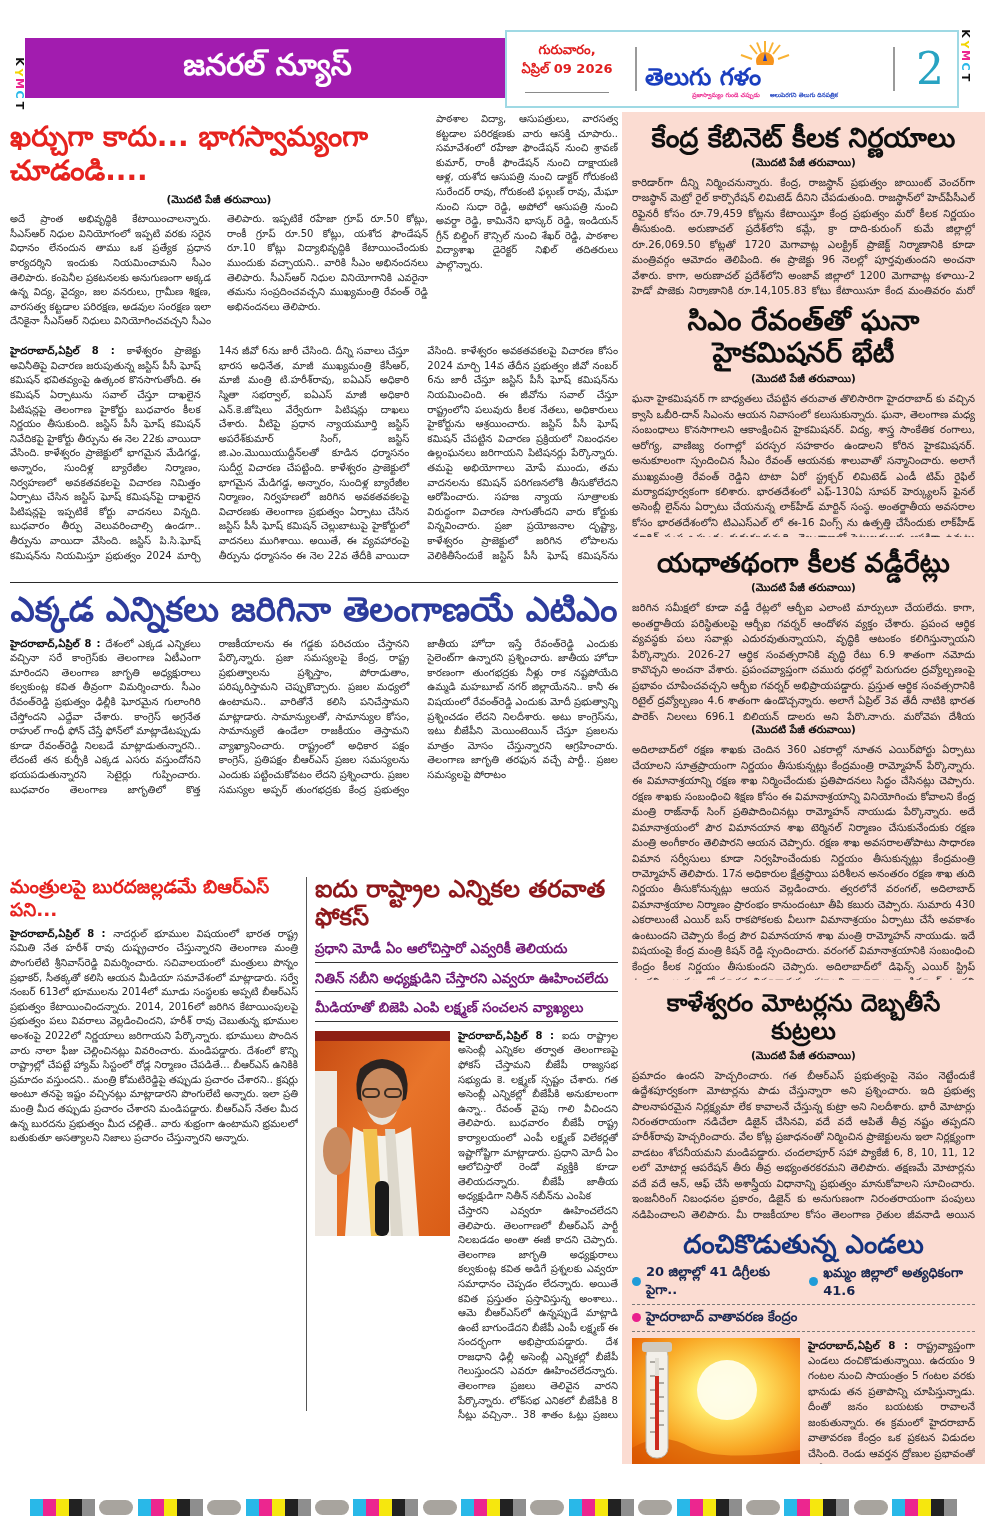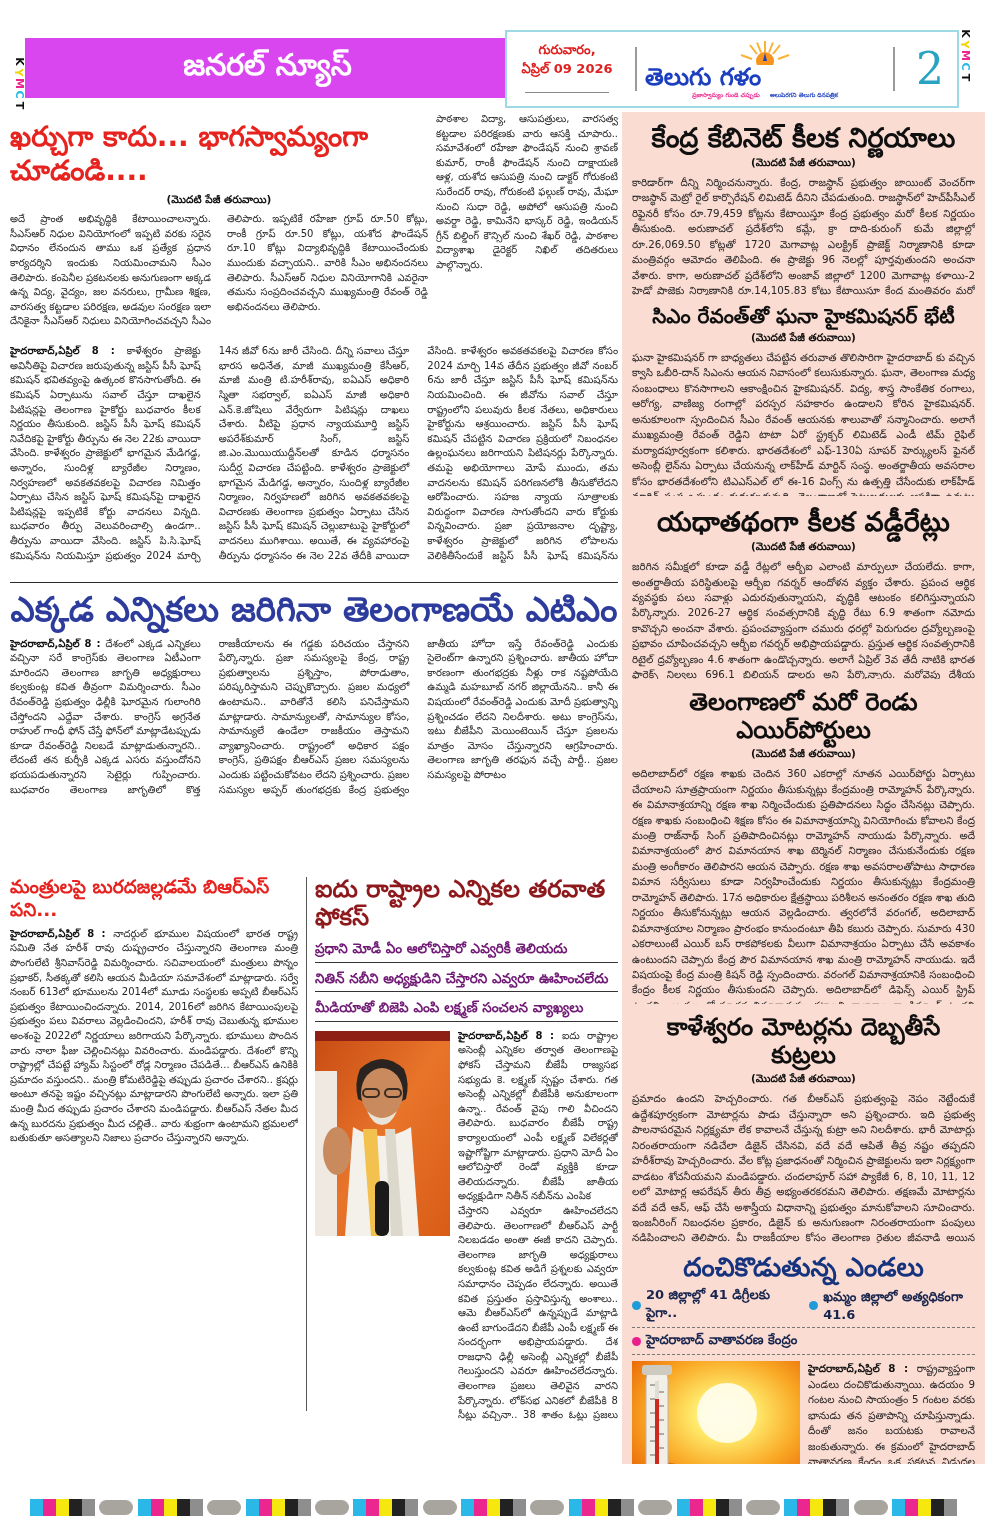--- a/index.html
+++ b/index.html
@@ -13,21 +13,21 @@
   .regmark span:nth-child(1){color:#111;}      
   .regmark span:nth-child(2){color:#f3d400;}   
   .regmark span:nth-child(3){color:#ec268f;}   
   .regmark span:nth-child(4){color:#29b8e8;}   
   .regmark span:nth-child(5){color:#111;}      
   #regmark-left{left:14px;top:56px;}
   #regmark-right{left:960px;top:28px;}
 
   
   #section-banner{position:absolute;left:25px;top:38px;width:485px;height:60px;
-    background:#d946ef;display:flex;align-items:center;justify-content:center;}
+    background:#a21caf;display:flex;align-items:center;justify-content:center;}
   #section-banner .t{color:#ffffff;font-size:30px;font-weight:bold;}
   #masthead-box{position:absolute;left:505px;top:30px;width:450px;height:74px;background:#fff;
     border:2px solid #9fd9e4;box-shadow:0 0 0 1px #ffffff inset;display:flex;align-items:center;}
   #date-block{width:120px;text-align:center;color:#e01f1f;font-weight:bold;font-size:13px;line-height:1.5;}
   #date-block .ln{border-bottom:1px solid #8a8a8a;display:inline-block;width:70%;height:4px;}
   .vdiv{width:2px;height:44px;background:#9a9a9a;margin:0 8px;}
   #logo-block{flex:1;text-align:left;position:relative;}
   #logo-sun{display:block;margin:0 auto;}
   #logo-name{color:#1b3fbf;font-size:24px;font-weight:bold;line-height:1.0;}
   #logo-taglines{display:flex;justify-content:center;gap:10px;font-size:6px;font-weight:bold;margin-top:2px;}
@@ -72,21 +72,21 @@
            border-bottom:1.5px solid #333;margin-bottom:7px;line-height:1.3;}
   #photo-politician{float:left;margin:2px 8px 4px 0;}
   #a5-body1,#a5-body2{font-size:10px;margin-left:48px;}
   #a5-flow{height:392px;overflow:hidden;}
 
   
   #pink-col{position:absolute;left:622px;top:112px;width:363px;height:1352px;
     background:#fbdcd2;padding:8px 10px;box-sizing:border-box;overflow:hidden;}
   .r-head{color:#101010;font-weight:bold;text-align:center;line-height:1.15;}
   #r1-head{font-size:27px;margin-top:2px;}
-  #r2-head{font-size:20px;margin-top:10px;}
+  #r2-head{font-size:28px;margin-top:10px;}
   #r3-head{font-size:27px;margin-top:10px;}
   #r4-head{font-size:24px;margin-top:10px;}
   #r5-head{font-size:24px;margin-top:10px;}
   .r-body{font-size:10.3px;line-height:1.5;text-align:justify;color:#262626;overflow:hidden;}
   #r1-body{height:120px;} #r2-body{height:146px;} #r3-body{height:120px;}
   #r4-body{height:238px;} #r5-body{height:152px;}
 
   
   #r6-head{color:#16337e;font-size:26px;margin-top:10px;}
   .bullet-row{display:flex;gap:26px;border-bottom:1.5px dashed #777;padding:4px 0;align-items:center;}
@@ -258,21 +258,20 @@
       <div id="r2-body" class="r-body">ఘనా హైకమిషనర్ గా బాధ్యతలు చేపట్టిన తరువాత తొలిసారిగా హైదరాబాద్ కు వచ్చిన క్వాసి ఒబీరి-దాన్ సిఎంను ఆయన నివాసంలో కలుసుకున్నారు. ఘనా, తెలంగాణ మధ్య సంబంధాలు కొనసాగాలని ఆకాంక్షించిన హైకమిషనర్. విద్య, శాస్త్ర సాంకేతిక రంగాలు, ఆరోగ్య, వాణిజ్య రంగాల్లో పరస్పర సహకారం ఉండాలని కోరిన హైకమిషనర్. అనుకూలంగా స్పందించిన సీఎం రేవంత్ ఆయనకు శాలువాతో సన్మానించారు. అలాగే ముఖ్యమంత్రి రేవంత్ రెడ్డిని టాటా ఏరో స్ట్రక్చర్ లిమిటెడ్ ఎండీ టిమ్ రైఫిల్ మర్యాదపూర్వకంగా కలిశారు. భారతదేశంలో ఎఫ్-130ఏ సూపర్ హెర్క్యులస్ ఫైనల్ అసెంబ్లీ లైన్‌ను ఏర్పాటు చేయనున్న లాక్‌హీడ్ మార్టిన్ సంస్థ. అంతర్జాతీయ అవసరాల కోసం భారతదేశంలోని టిఎఎస్ఎల్ లో ఈ-16 వింగ్స్ ను ఉత్పత్తి చేసేందుకు లాక్‌హీడ్ మార్టిన్ సంస్థ ఒప్పందం కుదుర్చుకున్నది. తెలంగాణలో పెట్టుబడులకు ఆసక్తిగా ఉన్నట్లు ఈ సందర్భంగా టిమ్ ముఖ్యమంత్రి దృష్టికి తీసుకెళ్లారు.</div>
     </div>
 
     <div>
       <div id="r3-head" class="r-head">యధాతథంగా కీలక వడ్డీరేట్లు</div>
       <div class="byline">(మొదటి పేజీ తరువాయి)</div>
       <div id="r3-body" class="r-body">జరిగిన సమీక్షలో కూడా వడ్డీ రేట్లలో ఆర్బీఐ ఎలాంటి మార్పులూ చేయలేదు. కాగా, అంతర్జాతీయ పరిస్థితులపై ఆర్బీఐ గవర్నర్ ఆందోళన వ్యక్తం చేశారు. ప్రపంచ ఆర్థిక వ్యవస్థకు పలు సవాళ్లు ఎదురవుతున్నాయని, వృద్ధికి ఆటంకం కలిగిస్తున్నాయని పేర్కొన్నారు. 2026-27 ఆర్థిక సంవత్సరానికి వృద్ధి రేటు 6.9 శాతంగా నమోదు కావొచ్చని అంచనా వేశారు. ప్రపంచవ్యాప్తంగా చమురు ధరల్లో పెరుగుదల ద్రవ్యోల్బణంపై ప్రభావం చూపించవచ్చని ఆర్బీఐ గవర్నర్ అభిప్రాయపడ్డారు. ప్రస్తుత ఆర్థిక సంవత్సరానికి రిటైల్ ద్రవ్యోల్బణం 4.6 శాతంగా ఉండొచ్చన్నారు. అలాగే ఏప్రిల్ 3వ తేదీ నాటికి భారత ఫారెక్స్ నిల్వలు 696.1 బిలియన్ డాలర్లు అని పేర్కొన్నారు. మరోవైపు దేశీయ వినియోగం బలంగా ఉందని, పెట్టుబడులు పెరుగుతున్నాయని తెలిపారు.</div>
     </div>
 
     <div>
-      <div id="r4-head" class="r-head">తెలంగాణలో మరో రెండు ఎయిర్‌పోర్టులు</div>
       <div class="byline">(మొదటి పేజీ తరువాయి)</div>
       <div id="r4-body" class="r-body">అదిలాబాద్‌లో రక్షణ శాఖకు చెందిన 360 ఎకరాల్లో నూతన ఎయిర్‌పోర్టు ఏర్పాటు చేయాలని సూత్రప్రాయంగా నిర్ణయం తీసుకున్నట్లు కేంద్రమంత్రి రామ్మోహన్ పేర్కొన్నారు. ఈ విమానాశ్రయాన్ని రక్షణ శాఖ నిర్మించేందుకు ప్రతిపాదనలు సిద్ధం చేసినట్లు చెప్పారు. రక్షణ శాఖకు సంబంధించి శిక్షణ కోసం ఈ విమానాశ్రయాన్ని వినియోగించు కోవాలని కేంద్ర మంత్రి రాజ్‌నాథ్ సింగ్ ప్రతిపాదించినట్లు రామ్మోహన్ నాయుడు పేర్కొన్నారు. అదే విమానాశ్రయంలో పౌర విమానయాన శాఖ టెర్మినల్ నిర్మాణం చేసుకునేందుకు రక్షణ మంత్రి అంగీకారం తెలిపారని ఆయన చెప్పారు. రక్షణ శాఖ అవసరాలతోపాటు సాధారణ విమాన సర్వీసులు కూడా నిర్వహించేందుకు నిర్ణయం తీసుకున్నట్లు కేంద్రమంత్రి రామ్మోహన్ తెలిపారు. 17న అధికారుల క్షేత్రస్థాయి పరిశీలన అనంతరం రక్షణ శాఖ తుది నిర్ణయం తీసుకోనున్నట్లు ఆయన వెల్లడించారు. త్వరలోనే వరంగల్, అదిలాబాద్ విమానాశ్రయాల నిర్మాణం ప్రారంభం కానుందంటూ తీపి కబురు చెప్పారు. సుమారు 430 ఎకరాలుంటే ఎయిర్ బస్ రాకపోకలకు వీలుగా విమానాశ్రయం ఏర్పాటు చేసే అవకాశం ఉంటుందని చెప్పారు కేంద్ర పౌర విమానయాన శాఖ మంత్రి రామ్మోహన్ నాయుడు. ఇదే విషయంపై కేంద్ర మంత్రి కిషన్ రెడ్డి స్పందించారు. వరంగల్ విమానాశ్రయానికి సంబంధించి కేంద్రం కీలక నిర్ణయం తీసుకుందని చెప్పారు. అదిలాబాద్‌లో డిఫెన్స్ ఎయిర్ స్ట్రిప్ ఉందని.. ఆ స్థలంలో నూతన విమానాశ్రయం కట్టాలని చాలాకాలంగా డిమాండ్ ఉందని చెప్పుకొచ్చారు. ఈ విషయంపై కేంద్ర రక్షణ మంత్రి రాజ్ నాథ్, విమానయాన శాఖ మంత్రి రామ్మోహన్ నాయుడుతో కలిసి చర్చించినట్లు కిషన్ రెడ్డి తెలిపారు.</div>
     </div>
 
     <div>
       <div id="r5-head" class="r-head">కాళేశ్వరం మోటర్లను దెబ్బతీసే కుట్రలు</div>
       <div class="byline">(మొదటి పేజీ తరువాయి)</div>
       <div id="r5-body" class="r-body">ప్రమాదం ఉందని హెచ్చరించారు. గత బీఆర్ఎస్ ప్రభుత్వంపై నెపం నెట్టేందుకే ఉద్దేశపూర్వకంగా మోటార్లను పాడు చేస్తున్నారా అని ప్రశ్నించారు. ఇది ప్రభుత్వ పాలనాపరమైన నిర్లక్ష్యమా లేక కావాలనే చేస్తున్న కుట్రా అని నిలదీశారు. భారీ మోటార్లు నిరంతరాయంగా నడిచేలా డిజైన్ చేసినవి, వదే వదే ఆపితే తీవ్ర నష్టం తప్పదని హరీశ్‌రావు హెచ్చరించారు. వేల కోట్ల ప్రజాధనంతో నిర్మించిన ప్రాజెక్టులను ఇలా నిర్లక్ష్యంగా వాడటం శోచనీయమని మండిపడ్డారు. చందలాపూర్ సహా ప్యాకేజీ 6, 8, 10, 11, 12 లలో మోటార్ల ఆపరేషన్ తీరు తీవ్ర అభ్యంతరకరమని తెలిపారు. తక్షణమే మోటార్లను వదే వదే ఆన్, ఆఫ్ చేసే అశాస్త్రీయ విధానాన్ని ప్రభుత్వం మానుకోవాలని సూచించారు. ఇంజనీరింగ్ నిబంధనల ప్రకారం, డిజైన్ కు అనుగుణంగా నిరంతరాయంగా పంపులు నడిపించాలని తెలిపారు. మీ రాజకీయాల కోసం తెలంగాణ రైతుల జీవనాడి అయిన ప్రాజెక్టులతో చెలగాటం ఆడొద్దని హెచ్చరించారు.</div>
     </div>
 

